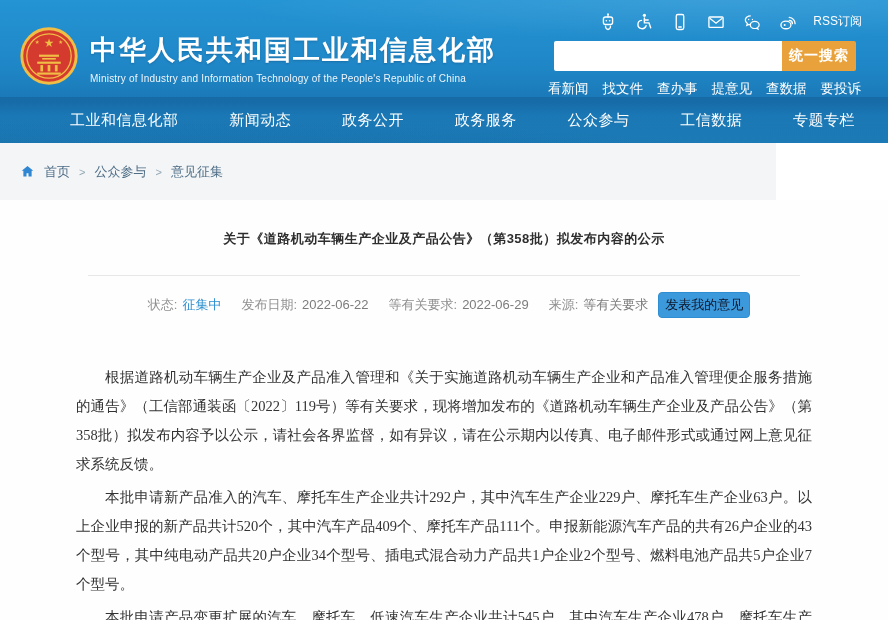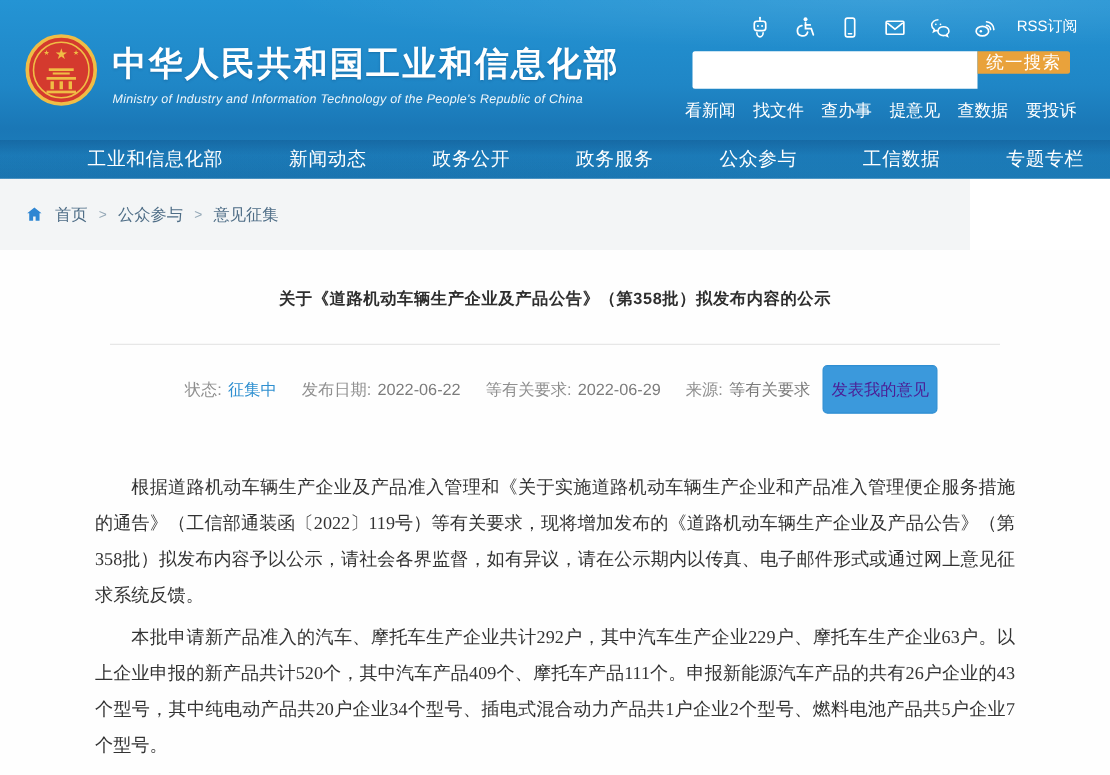--- a/index.html
+++ b/index.html
@@ -11,58 +11,58 @@
     position:relative; width:888px; height:143px;
     background:
       radial-gradient(120% 60% at 20% 120%, rgba(10,70,130,.25) 0%, rgba(10,70,130,0) 60%),
       radial-gradient(100% 50% at 80% 0%, rgba(255,255,255,.10) 0%, rgba(255,255,255,0) 55%),
       linear-gradient(180deg,#2494d4 0%, #1f86c6 48%, #1a77b6 72%, #1e82bf 100%);
   }
   .brand { position:absolute; left:20px; top:27px; display:flex; align-items:center; }
   .emblem { width:58px; height:58px; flex:0 0 auto; }
   .brand-text { margin-left:12px; color:#fff; }
   .brand-cn { font-size:27px; font-weight:bold; letter-spacing:2px; text-shadow:0 1px 2px rgba(0,40,80,.25); }
-  .brand-en { font-size:10px; margin-top:5px; opacity:.92; letter-spacing:.2px;font-style:italic; }
+  .brand-en { font-size:10px; margin-top:5px; opacity:.92; letter-spacing:.2px; }
 
   .icons-row { position:absolute; top:11px; right:26px; display:flex; align-items:center; gap:15px; }
   .icons-row .ico { width:21px; height:21px; display:inline-flex; align-items:center; justify-content:center; cursor:pointer; }
   .icons-row svg { width:20px; height:20px; }
   .rss-label { color:#fff; font-size:12px; cursor:pointer; }
 
   .search-area { position:absolute; top:41px; right:32px; width:302px; }
   .search-row { display:flex; height:30px; }
   .search-input { flex:1; border:none; outline:none; height:30px; padding:0 8px; font-size:13px; border-radius:2px 0 0 2px; background:#fff; }
-  .search-btn { width:74px; height:18px; border:none; background:#e9a23b; color:#fff; font-size:14px; font-weight:normal; letter-spacing:1px; border-radius:0 2px 2px 0; cursor:pointer; }
+  .search-btn { width:74px; height:30px; border:none; background:#e9a23b; color:#fff; font-size:14px; font-weight:bold; letter-spacing:1px; border-radius:0 2px 2px 0; cursor:pointer; }
   .quick-links { display:flex; gap:14px; margin-top:9px; margin-left:-6px; }
   .quick-links span { color:#fff; font-size:13.5px; cursor:pointer; white-space:nowrap; }
 
-  .nav { position:absolute; left:0; bottom:0; width:888px; height:31px;
+  .nav { position:absolute; left:0; bottom:0; width:888px; height:46px;
     display:flex; align-items:center; justify-content:space-between;
-    padding:0 21px 0 70px;
+    padding:0 33px 0 70px;
     background:linear-gradient(180deg,rgba(6,50,95,.22) 0%, rgba(6,50,95,.04) 40%, rgba(6,50,95,.10) 100%);
   }
   .nav span { color:#fff; font-size:15px; letter-spacing:.5px; cursor:pointer; white-space:nowrap; }
 
   
   .crumb-strip { width:776px; height:57px; background:#f3f5f6; display:flex; align-items:center; padding-left:20px; }
   .crumb { display:flex; align-items:center; gap:9px; font-size:13px; color:#4e6d86; }
   .crumb .home-ico { width:15px; height:15px; display:inline-flex; cursor:pointer; }
   .crumb .sep { color:#93a7b6; font-size:11px; }
   .crumb .crumb-link { cursor:pointer; }
 
   
   .content { width:888px; background:#fefefe; padding-top:30px; }
   .article-title { text-align:center; font-size:13px; font-weight:bold; color:#2e2e2e; letter-spacing:.5px; }
   .title-divider { width:712px; margin:27px auto 0; border-top:1px solid #e7e7e7; }
 
   .meta-row { margin-top:16px; display:flex; align-items:center; justify-content:center; font-size:13px; color:#8f8f8f; }
   .meta-pair { margin:0 10px; white-space:nowrap;text-align:center; }
   .meta-pair .val { margin-left:5px; color:#7c7c7c; }
   .meta-pair .val.status { color:#2e8fd0; }
-  .opinion-btn { width:92px; height:39px; border:1px solid #2f8ed2; background:#3b99dc; color:#4c1d95; font-size:13px; border-radius:4px; cursor:pointer; }
+  .opinion-btn { width:92px; height:26px; border:1px solid #2f8ed2; background:#3b99dc; color:#0f172a; font-size:13px; border-radius:4px; cursor:pointer; }
 
   .body-text { width:736px; margin:45px auto 0; font-family:"Liberation Serif","DejaVu Serif",serif; font-size:14.5px; color:#333; line-height:29px; }
   .body-text p { text-indent:2em; margin-bottom:4px; text-align:justify; }
 </style>
 </head>
 <body>
 
 <div class="header">
 
   <div class="brand">

